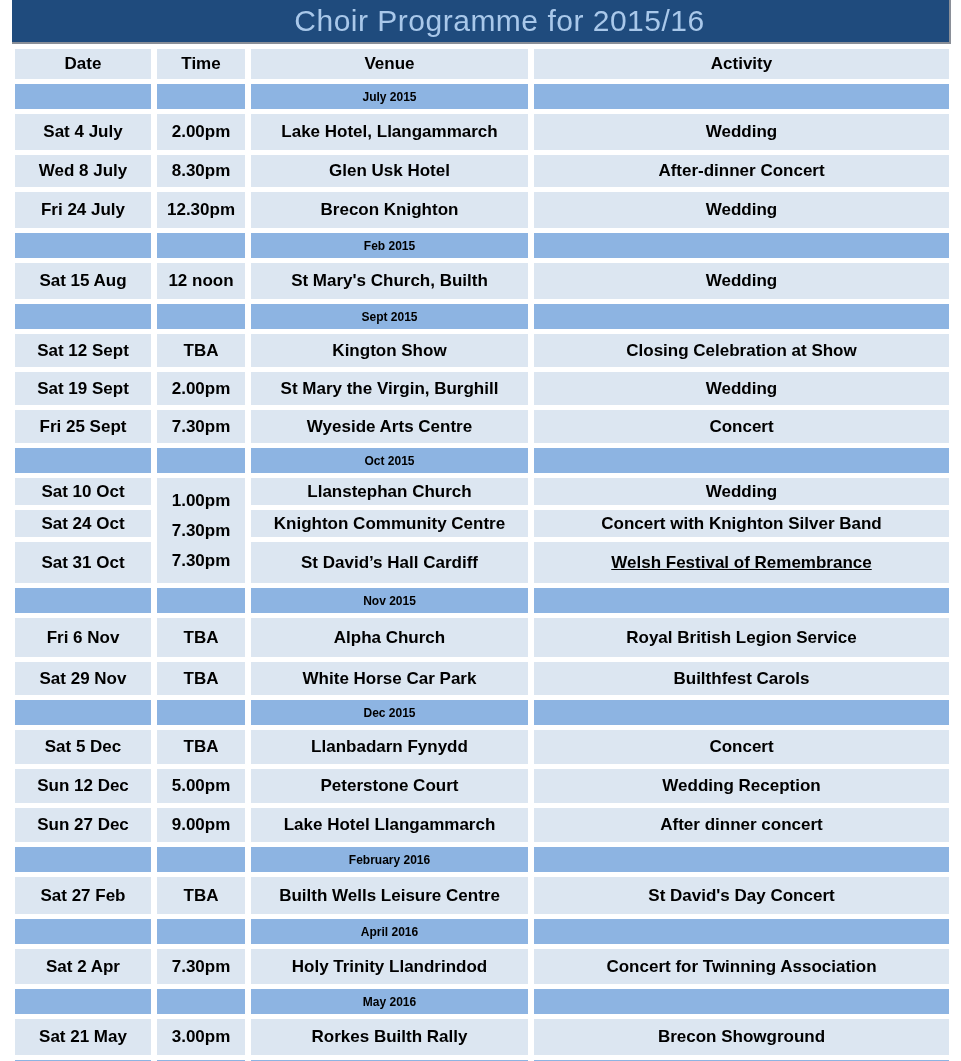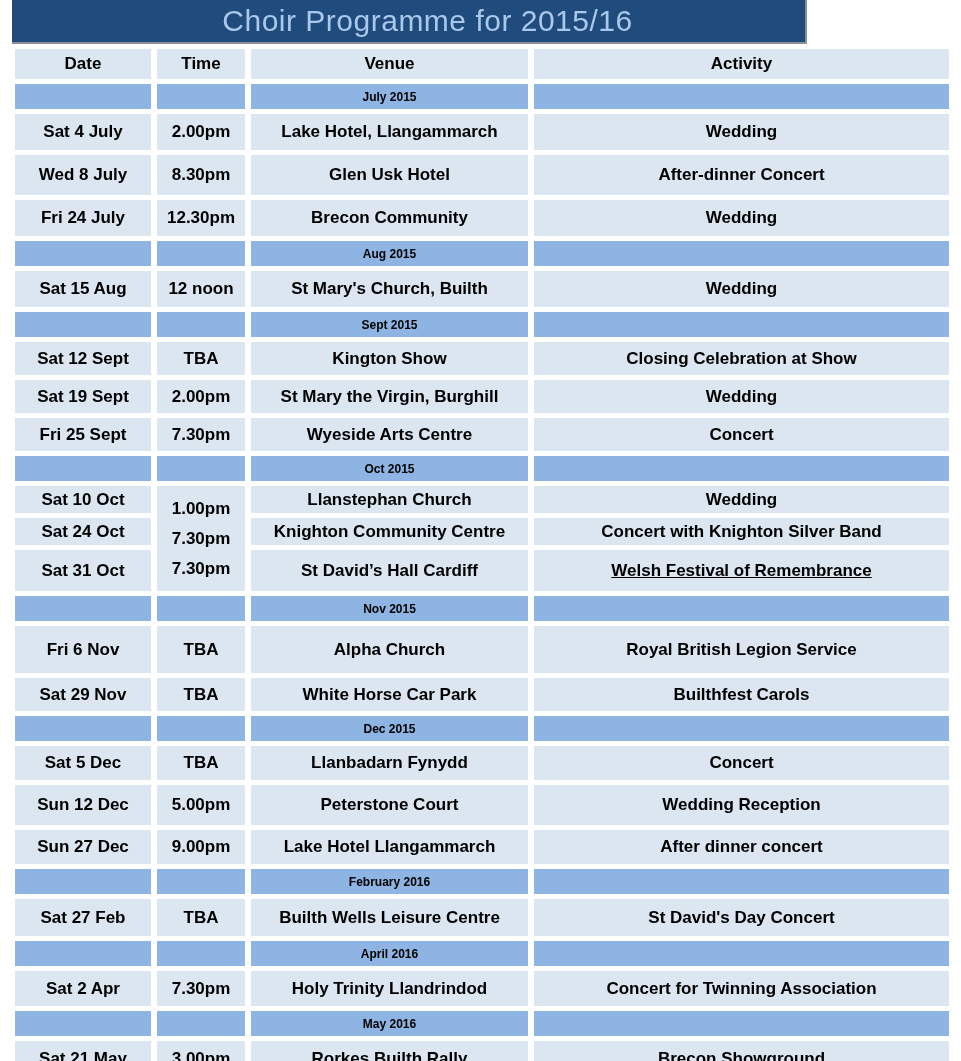--- a/index.html
+++ b/index.html
@@ -9,21 +9,21 @@
     --cell:#DCE6F1;
     --text:#000000;
     --edge:#8a8f98;
   }
   html,body{margin:0;padding:0;}
   body{
     width:961px;height:1061px;overflow:hidden;background:#ffffff;
     font-family:"Liberation Sans",sans-serif;color:var(--text);
   }
   .title-bar{
-    margin-left:12px;width:795px;height:44px;background:var(--navy);
+    margin-left:12px;width:939px;height:44px;background:var(--navy);
     display:flex;align-items:center;justify-content:center;box-sizing:border-box;
     border-right:2px solid var(--edge);border-bottom:2px solid var(--edge);padding-left:38px;
   }
   .title-bar span{
     color:var(--title-text);font-size:30px;font-weight:400;letter-spacing:0.5px;
   }
   table.programme{
     border-collapse:separate;border-spacing:6px 5px;margin-left:9px;
     table-layout:fixed;
   }
@@ -73,35 +73,35 @@
         <td>July 2015</td>
         <td></td>
       </tr>
       <tr>
         <td class="cell" style="height: 36px;">Sat 4 July</td>
         <td class="cell" style="height: 36px;">2.00pm</td>
         <td class="cell">Lake Hotel, Llangammarch</td>
         <td class="cell">Wedding</td>
       </tr>
       <tr>
-        <td class="cell" style="height: 40px;">Wed 8 July</td>
+        <td class="cell" style="height: 32px;">Wed 8 July</td>
         <td class="cell" style="height: 24px;">8.30pm</td>
         <td class="cell">Glen Usk Hotel</td>
         <td class="cell">After-dinner Concert</td>
       </tr>
       <tr>
         <td class="cell" style="height: 36px;">Fri 24 July</td>
         <td class="cell" style="height: 36px;">12.30pm</td>
-        <td class="cell">Brecon Community</td>
-        <td class="cell">Wedding</td>
-      </tr>
-      <tr class="month-row">
-        <td></td>
-        <td></td>
-        <td>Aug 2015</td>
+        <td class="cell">Brecon Knighton</td>
+        <td class="cell">Wedding</td>
+      </tr>
+      <tr class="month-row">
+        <td></td>
+        <td></td>
+        <td>Feb 2015</td>
         <td></td>
       </tr>
       <tr>
         <td class="cell" style="height: 36px;">Sat 15 Aug</td>
         <td class="cell" style="height: 36px;">12 noon</td>
         <td class="cell">St Mary's Church, Builth</td>
         <td class="cell">Wedding</td>
       </tr>
       <tr class="month-row">
         <td></td>
@@ -153,21 +153,21 @@
         <td class="cell">St David’s Hall Cardiff</td>
         <td class="cell underline">Welsh Festival of Remembrance</td>
       </tr>
       <tr class="month-row">
         <td></td>
         <td></td>
         <td>Nov 2015</td>
         <td></td>
       </tr>
       <tr>
-        <td class="cell" style="height: 47px;">Fri 6 Nov</td>
+        <td class="cell" style="height: 39px;">Fri 6 Nov</td>
         <td class="cell" style="height: 33px;">TBA</td>
         <td class="cell">Alpha Church</td>
         <td class="cell">Royal British Legion Service</td>
       </tr>
       <tr>
         <td class="cell" style="height: 33px;">Sat 29 Nov</td>
         <td class="cell" style="height: 33px;">TBA</td>
         <td class="cell">White Horse Car Park</td>
         <td class="cell">Builthfest Carols</td>
       </tr>
@@ -178,21 +178,21 @@
         <td></td>
       </tr>
       <tr>
         <td class="cell" style="height: 34px;">Sat 5 Dec</td>
         <td class="cell" style="height: 34px;">TBA</td>
         <td class="cell">Llanbadarn Fynydd</td>
         <td class="cell">Concert</td>
       </tr>
       <tr>
         <td class="cell" style="height: 34px;">Sun 12 Dec</td>
-        <td class="cell" style="height: 40px;">5.00pm</td>
+        <td class="cell" style="height: 34px;">5.00pm</td>
         <td class="cell">Peterstone Court</td>
         <td class="cell">Wedding Reception</td>
       </tr>
       <tr>
         <td class="cell" style="height: 34px;">Sun 27 Dec</td>
         <td class="cell" style="height: 34px;">9.00pm</td>
         <td class="cell">Lake Hotel Llangammarch</td>
         <td class="cell">After dinner concert</td>
       </tr>
       <tr class="month-row">

